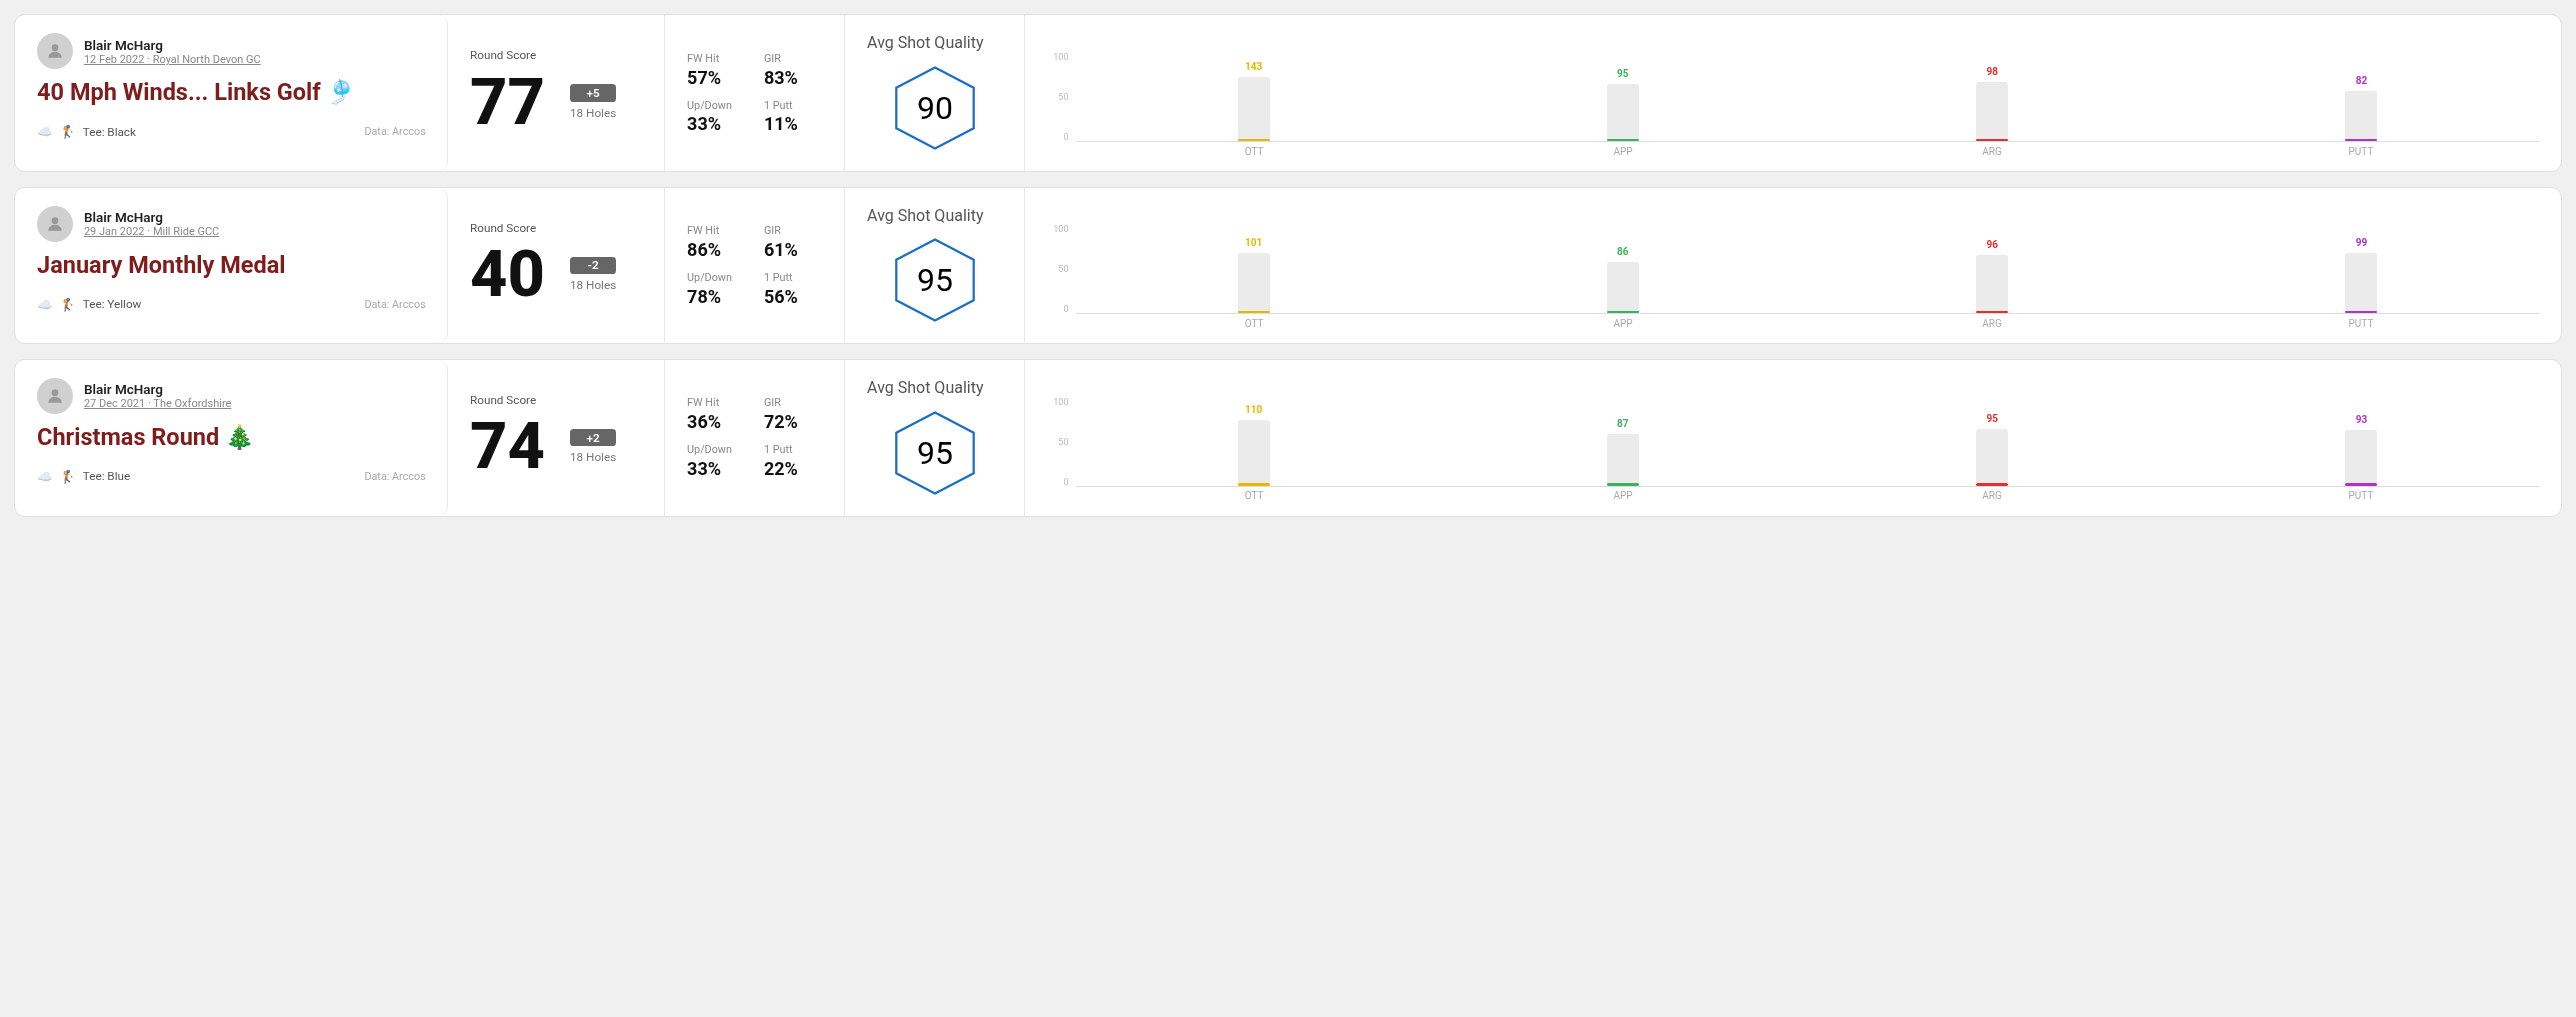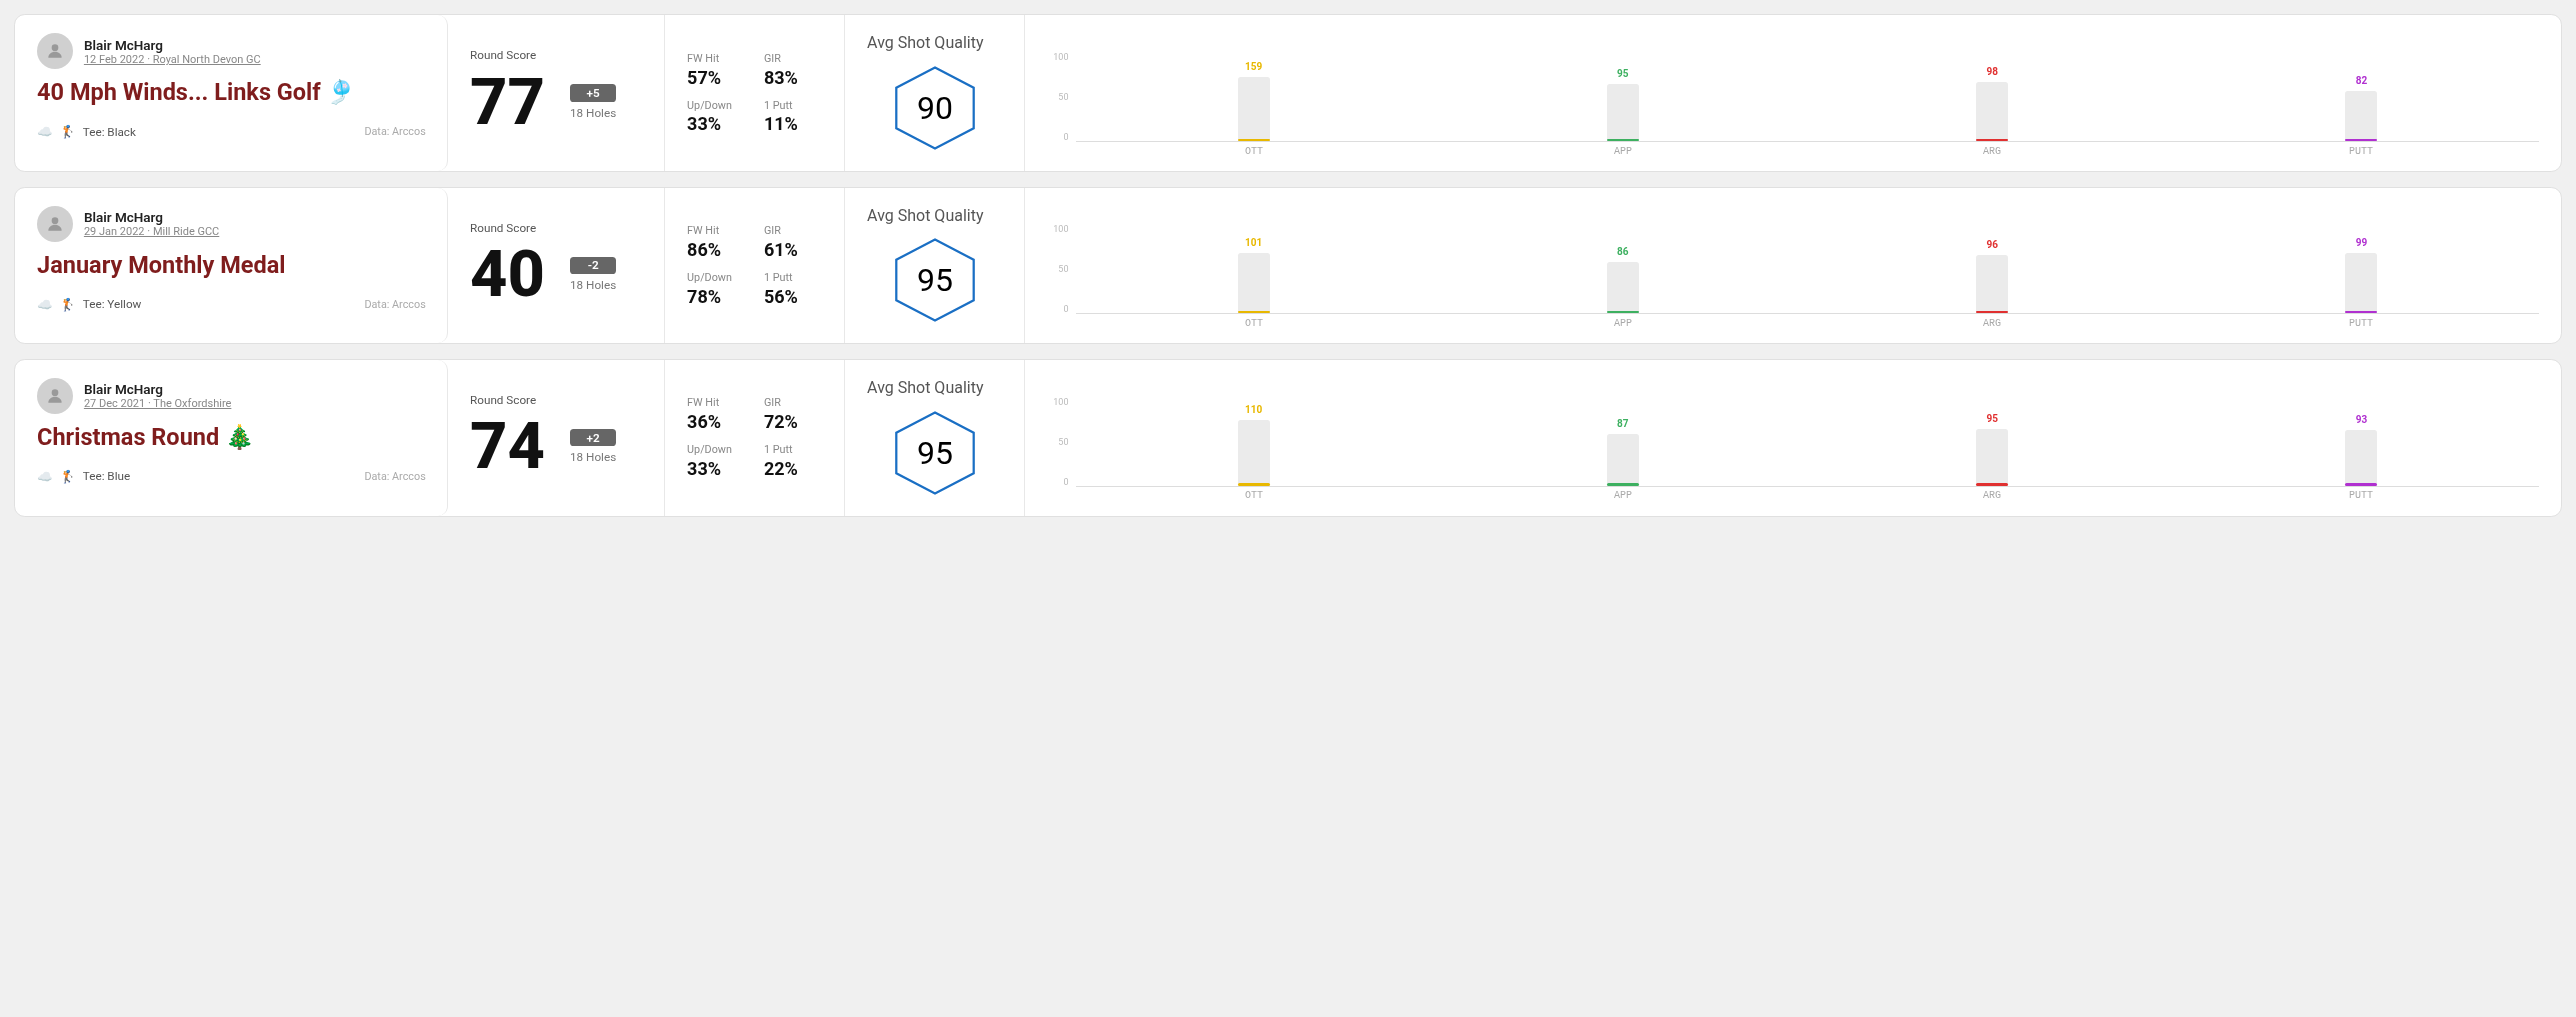--- a/index.html
+++ b/index.html
@@ -233,21 +233,20 @@
       left: 0;
       right: 0;
       height: 2.7px;
       border-radius: 1.8px;
     }
     .chart-x-labels {
       display: flex;
       gap: 13px;
       margin-left: 29px;
       margin-top: 3.6px;
-      font-family: Liberation Mono, monospace;
     }
     .chart-x-label {
       flex: 1;
       text-align: center;
       font-size: 10px;
       color: #aaa;
     }
     .chart-y-axis {
       position: absolute;
       left: 0;
@@ -346,21 +345,21 @@
     <div class="chart-area">
       <div style="position:relative; display:flex;">
         <div class="chart-y-axis">
           <span class="y-tick">100</span>
           <span class="y-tick">50</span>
           <span class="y-tick">0</span>
         </div>
         <div class="chart-inner" style="flex:1">
 
       <div class="bar-col">
-        <div class="bar-top-val" style="color:#e8b800">159</div>
+        <div class="bar-top-val" style="color:#e8b800">143</div>
         <div class="bar-bg" style="height:64px">
           <div class="bar-indicator" style="background:#e8b800"></div>
         </div>
       </div>
 
       <div class="bar-col">
         <div class="bar-top-val" style="color:#3db060">95</div>
         <div class="bar-bg" style="height:57px">
           <div class="bar-indicator" style="background:#3db060"></div>
         </div>

